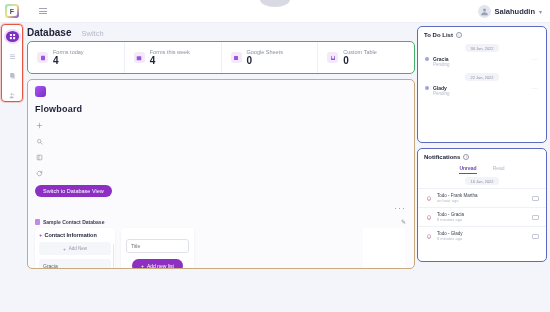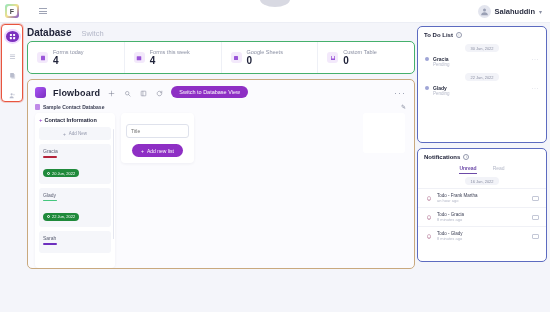--- a/index.html
+++ b/index.html
@@ -85,21 +85,21 @@
   .stat-txt { display: flex; flex-direction: column; gap: 1px; }
   .stat-label { font-size: 5.5px; color: #8b90a3; white-space: nowrap; }
   .stat-value { font-size: 10px; font-weight: 700; color: #20233a; line-height: 1; }
 
   
   .board {
     position: absolute; top: 79px; left: 27px; width: 388px; height: 190px;
     background: #fbfbfe; border: 1px solid #c9a97e; border-radius: 5px;
     overflow: hidden;
   }
-  .board-toolbar { display: flex; align-items: flex-end; gap: 7px; padding: 6px 8px 2px 7px; }
+  .board-toolbar { display: flex; align-items: flex-start; gap: 7px; padding: 6px 8px 2px 7px; flex-direction: column; }
   .board-logo {
     width: 11px; height: 11px; border-radius: 3px;
     background: linear-gradient(135deg,#a855f7,#7b2fbe); flex: none;
   }
   .board-title { font-size: 9px; font-weight: 700; color: #1d2033; letter-spacing: .2px; }
   .tb-ico { width: 9px; height: 9px; display: flex; align-items: center; justify-content: center; cursor: pointer; }
   .tb-ico svg { width: 7px; height: 7px; fill: none; stroke: #6b7086; stroke-width: 1.6; }
   .switch-btn {
     background: #8e2fc4; color: #fff; border: none; border-radius: 8px;
     font-size: 5.5px; padding: 3px 8px; cursor: pointer; white-space: nowrap;

